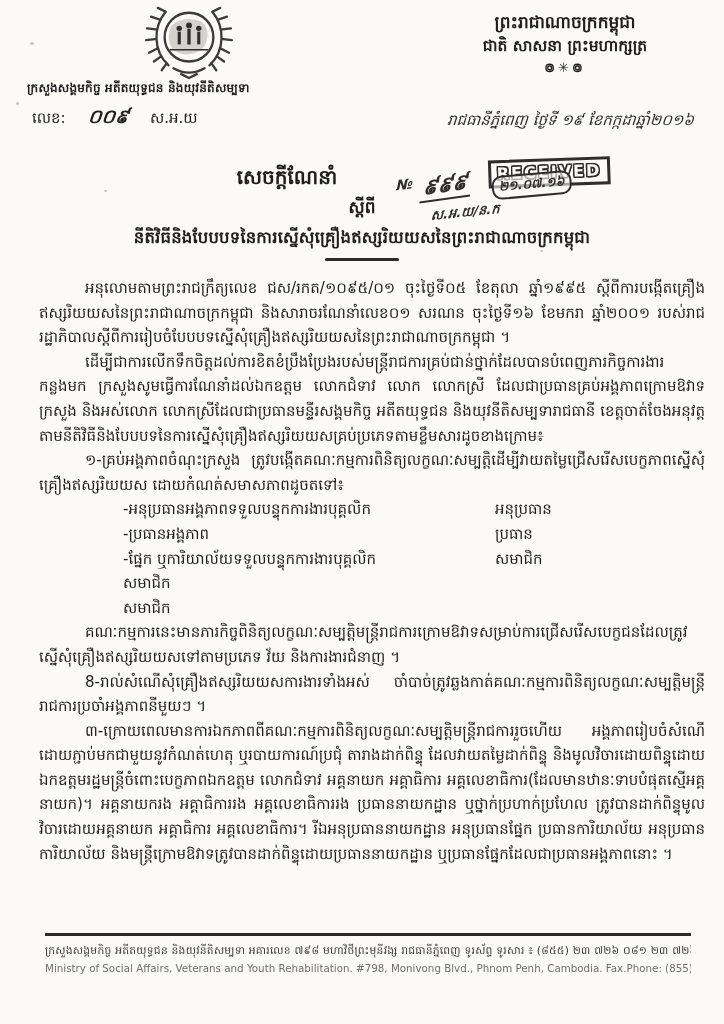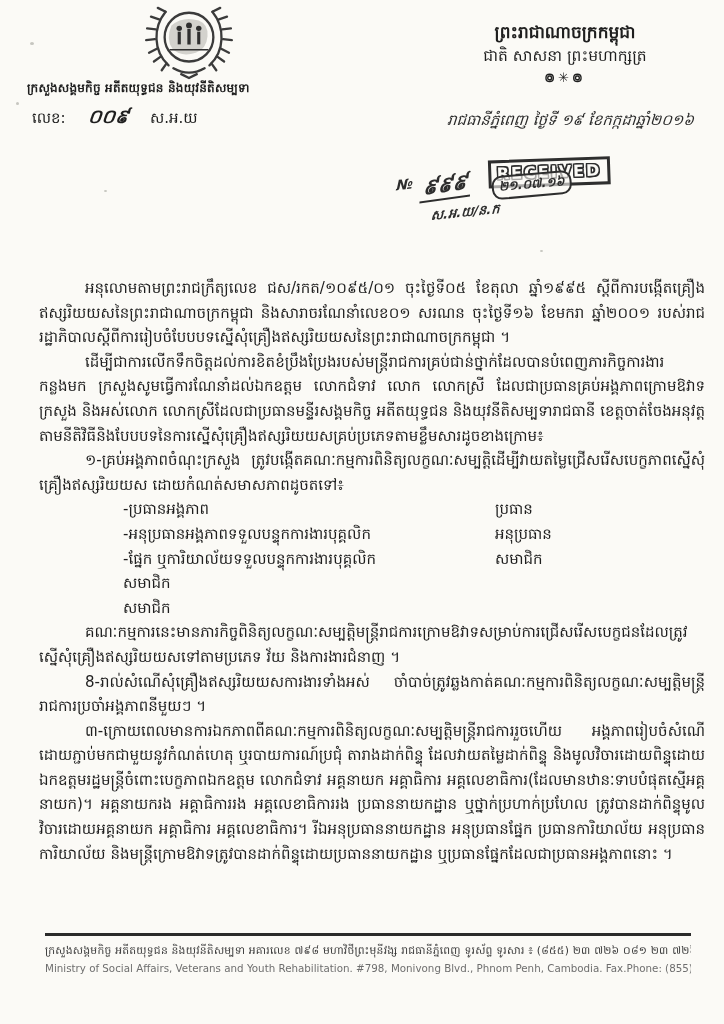--- a/index.html
+++ b/index.html
@@ -4,23 +4,23 @@
 <style>
   html,body{margin:0;padding:0;}
   body{background:#e8e8e6;font-family:"DejaVu Sans", sans-serif;}
   .page{
     position:relative;width:724px;height:1024px;margin:0 auto;
     background:#fbfaf6;color:#1e1e1e;overflow:hidden;
     box-shadow:0 0 4px rgba(0,0,0,.25);
   }
   
   .logo{position:absolute;left:130px;top:4px;width:118px;height:76px;}
-  .kingdom{position:absolute;left:420px;top:20px;width:290px;text-align:center;line-height:1.45;}
+  .kingdom{position:absolute;left:420px;top:10px;width:290px;text-align:center;line-height:1.45;}
   .kingdom .l1{font-size:17px;font-weight:bold;}
-  .kingdom .l2{font-size:15.5px;font-weight:normal;}
+  .kingdom .l2{font-size:15.5px;font-weight:bold;}
   .kingdom .orn{font-size:13px;font-weight:bold;letter-spacing:3px;margin-top:2px;}
   .ministry{position:absolute;left:27px;top:80px;font-size:12px;font-weight:bold;letter-spacing:.2px;}
   .refrow{position:absolute;left:32px;top:104px;width:662px;display:flex;justify-content:space-between;align-items:flex-end;}
   .refleft{font-size:15px;display:flex;align-items:baseline;gap:22px;}
   .refnum{font-size:19px;font-style:italic;font-weight:bold;transform:skewX(-6deg);display:inline-block;}
   .placedate{font-size:15px;font-style:italic;transform:skewX(-4deg);color:#2a2a2a;}
   
   .titleblock{position:absolute;left:0;top:164px;width:724px;text-align:center;}
   .title-h{font-size:20px;font-weight:bold;display:inline-block;margin-right:150px;}
   .title-sub{font-size:17px;font-weight:bold;margin-top:2px;}
@@ -97,44 +97,50 @@
 
   <div class="refrow">
     <div class="refleft">
       <span>លេខ:</span>
       <span class="refnum">០០៩</span>
       <span>ស.អ.យ</span>
     </div>
     <div class="placedate">រាជធានីភ្នំពេញ ថ្ងៃទី ១៩ ខែកក្កដាឆ្នាំ២០១៦</div>
   </div>
 
+  <div class="titleblock">
+    <div><span class="title-h">សេចក្តីណែនាំ</span></div>
+    <div class="title-sub">ស្តីពី</div>
+    <div class="title-subject">នីតិវិធីនិងបែបបទនៃការស្នើសុំគ្រឿងឥស្សរិយយសនៃព្រះរាជាណាចក្រកម្ពុជា</div>
+    <div class="title-divider"></div>
+  </div>
 
   <div class="stamp">
     <div class="stamp-no">
       <span class="n">№</span>
       <span class="digits">៩៩៩</span>
     </div>
     <div class="received-box">RECEIVED</div>
     <div class="stamp-datebox">២១.០៧.១៦</div>
     <div class="stamp-routing">ស.អ.យ/ន.ក</div>
   </div>
 
   <main class="docbody">
     <p>អនុលោមតាមព្រះរាជក្រឹត្យលេខ ជស/រកត/១០៩៥/០១ ចុះថ្ងៃទី០៥ ខែតុលា ឆ្នាំ១៩៩៥ ស្តីពីការបង្កើតគ្រឿងឥស្សរិយយសនៃព្រះរាជាណាចក្រកម្ពុជា និងសារាចរណែនាំលេខ០១ សរណន ចុះថ្ងៃទី១៦ ខែមករា ឆ្នាំ២០០១ របស់រាជរដ្ឋាភិបាលស្តីពីការរៀបចំបែបបទស្នើសុំគ្រឿងឥស្សរិយយសនៃព្រះរាជាណាចក្រកម្ពុជា ។</p>
     <p>ដើម្បីជាការលើកទឹកចិត្តដល់ការខិតខំប្រឹងប្រែងរបស់មន្ត្រីរាជការគ្រប់ជាន់ថ្នាក់ដែលបានបំពេញភារកិច្ចការងារកន្លងមក ក្រសួងសូមធ្វើការណែនាំដល់ឯកឧត្តម លោកជំទាវ លោក លោកស្រី ដែលជាប្រធានគ្រប់អង្គភាពក្រោមឱវាទក្រសួង និងអស់លោក លោកស្រីដែលជាប្រធានមន្ទីរសង្គមកិច្ច អតីតយុទ្ធជន និងយុវនីតិសម្បទារាជធានី ខេត្តចាត់ចែងអនុវត្តតាមនីតិវិធីនិងបែបបទនៃការស្នើសុំគ្រឿងឥស្សរិយយសគ្រប់ប្រភេទតាមខ្លឹមសារដូចខាងក្រោម៖</p>
     <p>១-គ្រប់អង្គភាពចំណុះក្រសួង ត្រូវបង្កើតគណៈកម្មការពិនិត្យលក្ខណៈសម្បត្តិដើម្បីវាយតម្លៃជ្រើសរើសបេក្ខភាពស្នើសុំគ្រឿងឥស្សរិយយស ដោយកំណត់សមាសភាពដូចតទៅ៖</p>
 
     <div class="committee">
       <div class="crow">
+        <span class="role">-អនុប្រធានអង្គភាពទទួលបន្ទុកការងារបុគ្គលិក</span>
+        <span class="pos">អនុប្រធាន</span>
+      </div>
+      <div class="crow">
         <span class="role">-ប្រធានអង្គភាព</span>
         <span class="pos">ប្រធាន</span>
-      </div>
-      <div class="crow">
-        <span class="role">-អនុប្រធានអង្គភាពទទួលបន្ទុកការងារបុគ្គលិក</span>
-        <span class="pos">អនុប្រធាន</span>
       </div>
       <div class="crow">
         <span class="role">-ផ្នែក ឬការិយាល័យទទួលបន្ទុកការងារបុគ្គលិក</span>
         <span class="pos">សមាជិក</span>
       </div>
       <div class="crow">
         <span class="pos">សមាជិក</span>
       </div>
       <div class="crow">
         <span class="pos">សមាជិក</span>

